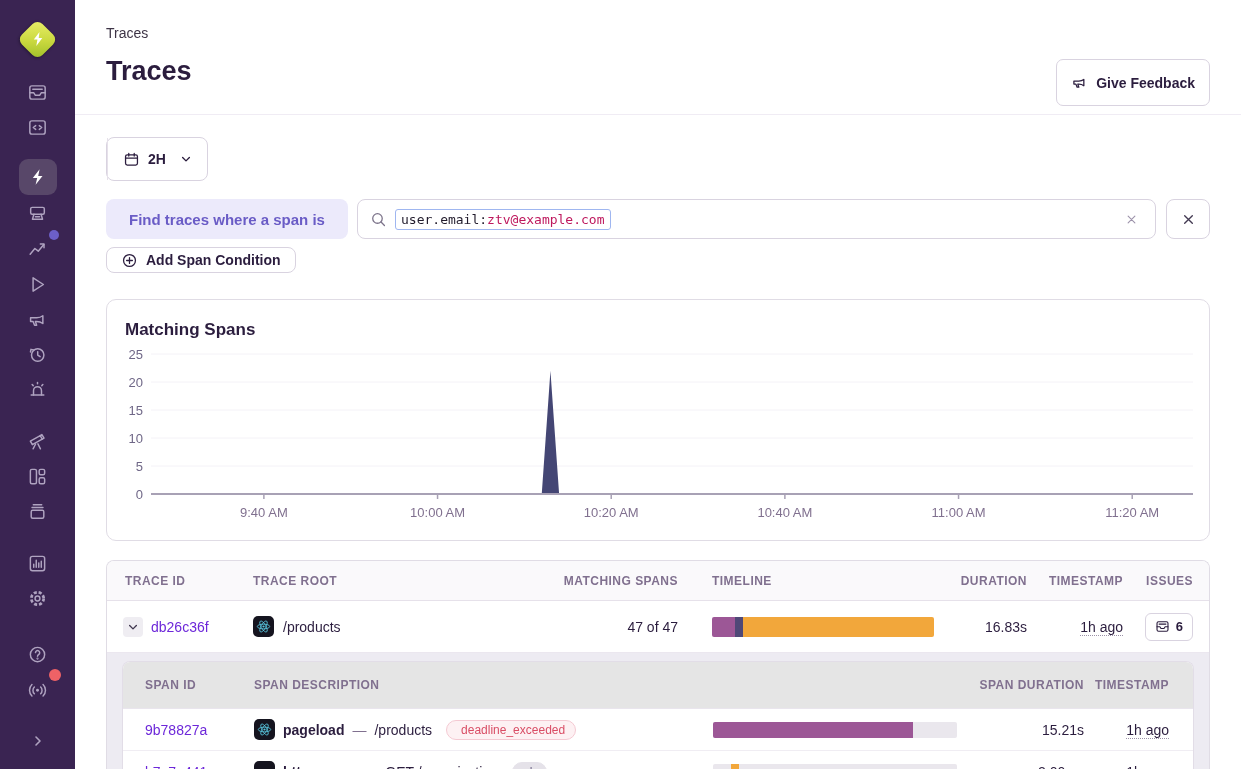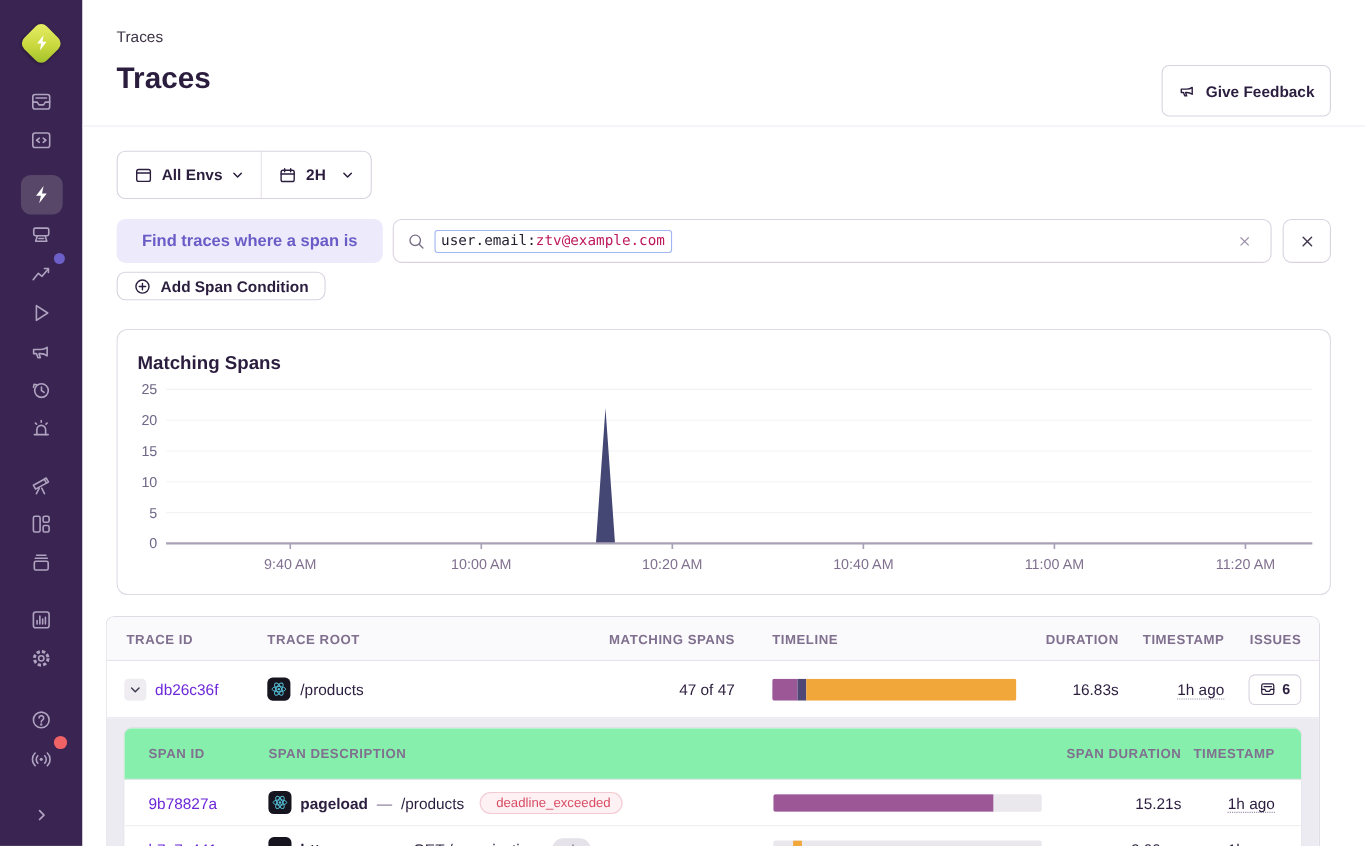--- a/index.html
+++ b/index.html
@@ -45,21 +45,21 @@
   .search-clear{margin-left:auto;background:none;border:none;cursor:pointer;display:flex;padding:4px;}
   .x-btn{position:absolute;left:1091px;top:199px;width:44px;height:40px;border:1px solid #D9D3E0;border-radius:8px;background:#fff;display:flex;align-items:center;justify-content:center;cursor:pointer;}
   .add-btn{position:absolute;left:31px;top:247px;height:26px;padding:0 14px;border-radius:8px;}
 
   
   .chart-card{position:absolute;left:31px;top:299px;width:1104px;height:242px;border:1px solid #E0DCE5;border-radius:10px;background:#fff;}
   .chart-title{position:absolute;left:18px;top:20px;font-size:17px;font-weight:700;color:#2B1D3E;}
   .chart-svg{position:absolute;left:0;top:40px;}
 
   
-  .trace-card{position:absolute;left:21px;top:560px;width:1104px;height:209px;border:1px solid #E0DCE5;border-bottom:none;border-radius:8px 8px 0 0;overflow:hidden;background:#fff;}
+  .trace-card{position:absolute;left:31px;top:560px;width:1104px;height:209px;border:1px solid #E0DCE5;border-bottom:none;border-radius:8px 8px 0 0;overflow:hidden;background:#fff;}
   .t-grid{display:grid;grid-template-columns:146px 280px 145px 283px 66px 96px 1fr;align-items:center;}
   .t-head{height:40px;background:#FAF9FB;border-bottom:1px solid #E6E1EA;font-size:12px;font-weight:700;color:#80708F;letter-spacing:.04em;}
   .t-row{height:52px;border-bottom:1px solid #EBE7EF;background:#fff;font-size:14px;}
   .c-pad{padding-left:18px;}
   .c-right{text-align:right;justify-self:end;}
   .c-tl{padding-left:34px;}
   .c-issues{justify-self:end;padding-right:16px;}
   .link{color:#6d28d9;text-decoration:none;cursor:pointer;}
   .trace-id-cell{display:flex;align-items:center;gap:8px;padding-left:16px;}
   .expander{width:20px;height:20px;border:none;border-radius:4px;background:#EFEDF2;display:flex;align-items:center;justify-content:center;cursor:pointer;padding:0;color:#433A52;}
@@ -68,21 +68,21 @@
   .plat .ex-label{color:#fff;font-size:9px;font-weight:700;font-family:"Liberation Sans",sans-serif;}
   .timeline-bar{width:222px;height:20px;border-radius:2px;overflow:hidden;display:flex;}
   .timeline-bar > div{height:100%;}
   .ts-dotted{border-bottom:1px dotted #9C92A8;cursor:default;}
   .issues-btn{height:28px;padding:0 9px;gap:6px;border-radius:6px;font-size:13px;}
 
   
   .expanded{background:#EDEBF2;height:117px;padding:8px 15px 0;}
   .sub-card{background:#fff;border:1px solid #E2DDE7;border-bottom:none;border-radius:8px 8px 0 0;height:109px;overflow:hidden;}
   .s-grid{display:grid;grid-template-columns:131px 459px 250px 125px 1fr;align-items:center;}
-  .s-head{height:47px;background:#86efac;border-bottom:1px solid #E9E5ED;font-size:12px;font-weight:700;color:#80708F;letter-spacing:.04em;}
+  .s-head{height:47px;background:#e5e5e5;border-bottom:1px solid #E9E5ED;font-size:12px;font-weight:700;color:#80708F;letter-spacing:.04em;}
   .s-row{height:42px;border-bottom:1px solid #F0EDF3;font-size:14px;}
   .s-pad{padding-left:22px;}
   .desc-cell{display:flex;align-items:center;gap:8px;}
   .op{font-weight:700;color:#2B1D3E;}
   .sep{color:#80708F;}
   .pill{font-size:12px;border-radius:20px;padding:2px 10px;margin-left:6px;white-space:nowrap;}
   .pill.error{color:#D94D65;background:#FDF1F3;border:1px solid #F4C9D2;padding-left:14px;}
   .pill.neutral{color:#6F6787;background:#E5E2E9;border:1px solid #E5E2E9;}
   .span-track{position:relative;width:244px;height:16px;background:#EAE7ED;border-radius:2px;overflow:hidden;}
   .span-track > div{position:absolute;top:0;height:100%;}
@@ -224,30 +224,20 @@
   <button class="btn feedback-btn">
     <svg width="17" height="17" viewBox="0 0 20 20" fill="none" stroke="#2B1D3E" stroke-width="1.5" stroke-linejoin="round" stroke-linecap="round">
         <path d="M3.4 8.3v3.6h2.4l1.4 3.6h2l-1.2-3.6h1.2c2.5 0 4.3.7 5.9 1.9V6.4c-1.6 1.2-3.4 1.9-5.9 1.9z"></path>
       </svg>
     <span>Give Feedback</span>
   </button>
 
   <div class="header-divider"></div>
 
   <div class="filter-group">
-    <button class="filter-seg">
-      <svg width="17" height="17" viewBox="0 0 20 20" fill="none" stroke="#2B1D3E" stroke-width="1.5" stroke-linejoin="round">
-          <rect x="2.7" y="3.7" width="14.6" height="12.6" rx="2"></rect>
-          <path d="M2.7 7.3h14.6"></path>
-        </svg>
-      <span>All Envs</span>
-      <svg width="12" height="12" viewBox="0 0 16 16" fill="none" stroke="#2B1D3E" stroke-width="1.8" stroke-linecap="round" stroke-linejoin="round">
-          <path d="M3.5 6l4.5 4.5L12.5 6"></path>
-        </svg>
-    </button>
     <div class="filter-divider"></div>
     <button class="filter-seg">
       <svg width="17" height="17" viewBox="0 0 20 20" fill="none" stroke="#2B1D3E" stroke-width="1.5" stroke-linejoin="round" stroke-linecap="round">
           <rect x="3" y="4.5" width="14" height="12" rx="2"></rect>
           <path d="M3 8.4h14M6.8 2.8v3.2M13.2 2.8v3.2"></path>
         </svg>
       <span>2H</span>
       <svg width="12" height="12" viewBox="0 0 16 16" fill="none" stroke="#2B1D3E" stroke-width="1.8" stroke-linecap="round" stroke-linejoin="round" style="margin-left:6px;">
           <path d="M3.5 6l4.5 4.5L12.5 6"></path>
         </svg>

